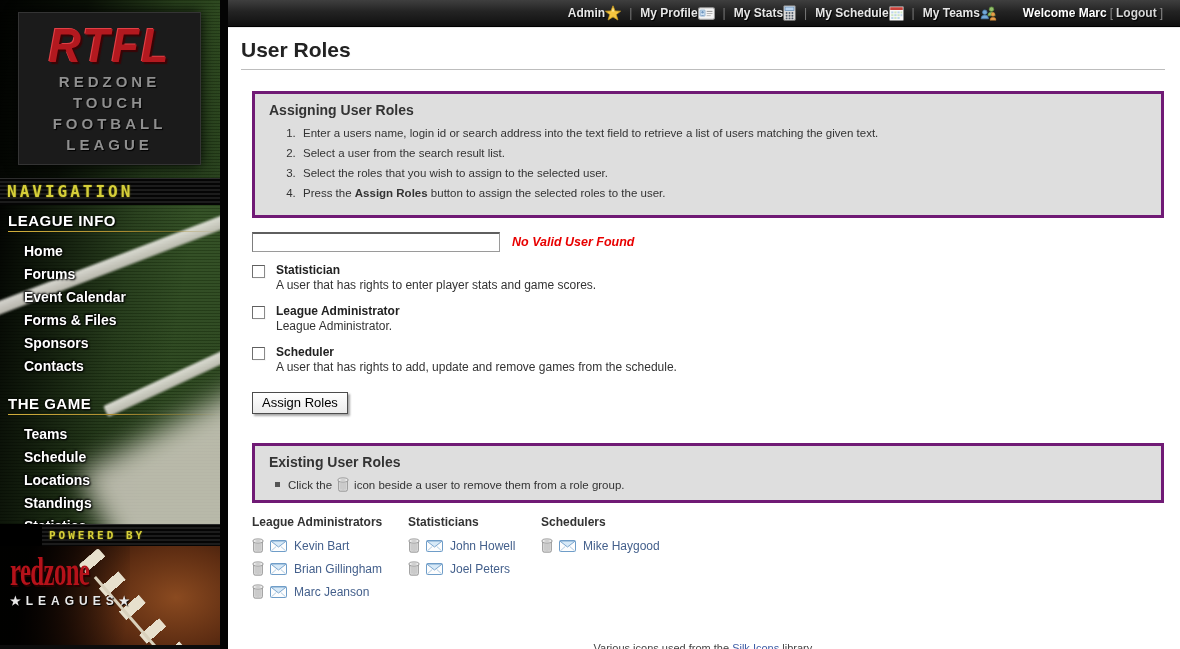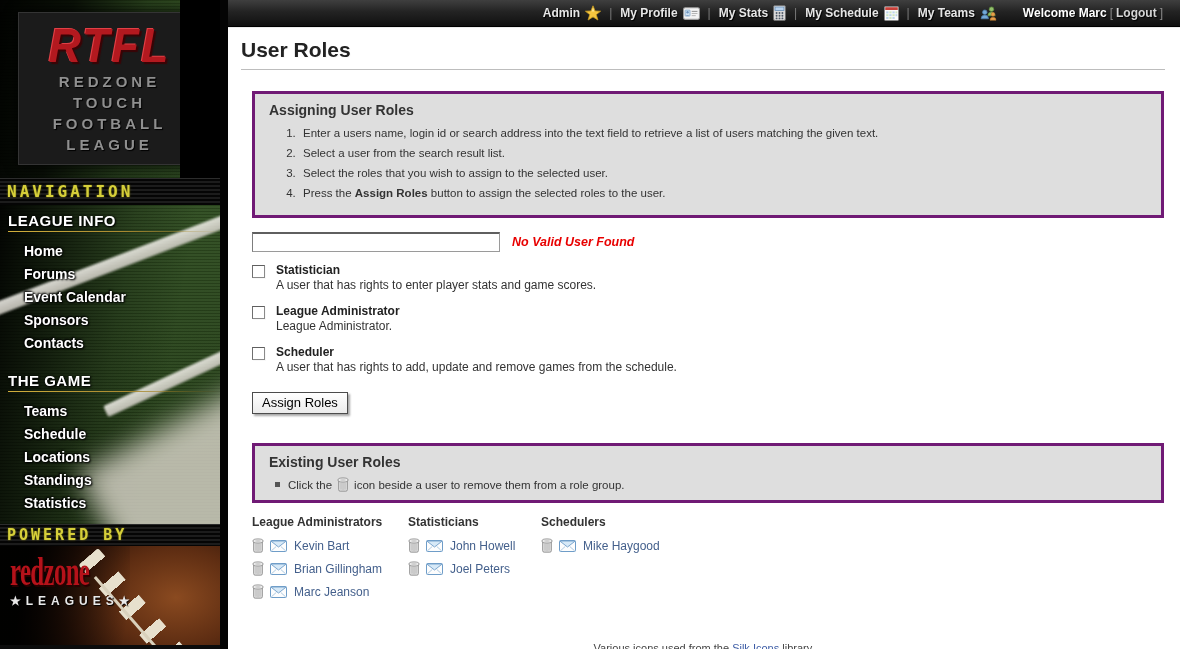--- a/index.html
+++ b/index.html
@@ -3,40 +3,40 @@
 <meta charset="utf-8">
 <style>
   * { margin:0; padding:0; box-sizing:border-box; }
   html,body { width:1180px; height:649px; overflow:hidden; }
   body { font-family:"Liberation Sans", sans-serif; background:#ececec; position:relative; }
 
   
   #sidebar { position:absolute; left:0; top:0; width:220px; height:649px; background:#000; }
   #sidebar-divider { position:absolute; left:220px; top:0; width:8px; height:649px; background:#040404; }
 
-  .logo-area { position:absolute; top:0; left:0; width:180px; height:178px; overflow:hidden;
+  .logo-area { position:absolute; top:0; left:0; width:220px; height:178px; overflow:hidden;
     background:
       linear-gradient(100deg, rgba(0,0,0,0.97) 0%, rgba(0,0,0,0.8) 35%, rgba(0,0,0,0.25) 70%, rgba(0,0,0,0.05) 100%),
       repeating-linear-gradient(0deg, rgba(0,0,0,0.15) 0 1px, rgba(255,255,255,0.03) 1px 3px),
       linear-gradient(180deg,#30501f,#26411a);
   }
   .logo-box { position:absolute; left:18px; top:12px; width:183px; height:153px; background:#1b1b1b;
     border:1px solid #343434; box-shadow:0 0 12px rgba(0,0,0,0.9); text-align:center; }
   .logo-acronym { margin-top:8px; font-size:45px; font-weight:bold; font-style:italic; letter-spacing:2px;
     color:#b3191f; text-shadow:2px 2px 1px #3a0406, -1px -1px 0 #e04046; line-height:50px; transform:scaleY(1.05); }
   .logo-line { color:#8f8f8f; font-weight:bold; font-size:15px; letter-spacing:4px; line-height:21px;
     text-shadow:1px 1px 1px #000; }
 
   .led-banner { position:absolute; left:0; width:220px; background:
       repeating-linear-gradient(0deg, #1c1c1c 0 2px, #050505 2px 4px), #0a0a0a;
     border-top:1px solid #2c2c2c; border-bottom:1px solid #2c2c2c;
     color:#d6cf3a; font-family:"DejaVu Sans Mono", monospace; font-weight:bold;
     letter-spacing:3px; padding-left:7px; text-shadow:0 0 2px #7a7510; }
   #nav-banner { top:178px; height:42px; font-size:16px; line-height:26px; }
-  #powered-banner { top:524px; height:38px; font-size:15px; line-height:21px; }
+  #powered-banner { top:524px; height:38px; font-size:11px; line-height:21px;margin-left:42px; }
 
   .nav-area { position:absolute; top:205px; left:0; width:220px; height:319px; overflow:hidden;
     background:
       linear-gradient(100deg, rgba(0,0,0,0.95) 0%, rgba(0,0,0,0.6) 25%, rgba(0,0,0,0.2) 50%, rgba(0,0,0,0) 72%),
       repeating-linear-gradient(0deg, rgba(0,0,0,0.14) 0 1px, rgba(255,255,255,0.035) 1px 3px),
       linear-gradient(180deg,#2f4d20,#223a16);
   }
   .stripe { position:absolute; background:linear-gradient(#f4f2ec,#ccc9c0); opacity:0.88; filter:blur(1.2px); border-radius:2px; }
   .stripe-a { top:50px; left:-30px; width:300px; height:13px; transform:rotate(-21deg); }
   .stripe-b { top:152px; left:95px; width:230px; height:12px; transform:rotate(-25deg); }
@@ -64,21 +64,21 @@
     transform:scaleX(0.62); transform-origin:0 0; text-shadow:2px 2px 1px #2a0000; font-family:"Liberation Serif", serif; }
   .rz-sub { margin-top:2px; color:#e9e9e9; font-weight:bold; font-size:12px; letter-spacing:5px;
     text-shadow:1px 1px 1px #000; }
   .sidebar-bottom { position:absolute; bottom:0; left:0; width:220px; height:4px; background:#0c0c0c; }
 
   
   #topbar { position:absolute; left:228px; top:0; width:952px; height:27px;
     background:linear-gradient(180deg,#3f3f3f 0%, #232323 45%, #101010 100%);
     border-bottom:1px solid #000; display:flex; align-items:center; justify-content:flex-end;
     padding-right:14px; color:#e6e6e6; font-size:12px; font-weight:bold; }
-  #topbar .tb-link { display:flex; align-items:center; gap:5px; color:#e6e6e6; cursor:pointer;
+  #topbar .tb-link { display:flex; align-items:center; color:#e6e6e6; cursor:pointer;
     text-shadow:1px 1px 1px #000; white-space:nowrap; }
   #topbar .tb-sep { color:#7a7a7a; margin:0 8px; font-weight:normal; }
   #topbar .tb-welcome { margin-left:26px; color:#fff; text-shadow:1px 1px 1px #000; }
   #topbar .tb-bracket { color:#8a8a8a; font-weight:normal; margin:0 3px; }
   #topbar .tb-logout { color:#d6d6d6; cursor:pointer; text-shadow:1px 1px 1px #000; }
   .ic { display:inline-block; vertical-align:middle; }
 
   
   #content { position:absolute; left:228px; top:28px; width:952px; height:621px; background:#ffffff; }
   #page-title { margin:10px 0 0 13px; font-size:21px; font-weight:bold; color:#222; text-shadow:1px 1px 0 #fafafa; }
@@ -215,20 +215,21 @@
   <div class="nav-area">
     <div class="stripe stripe-a"></div>
     <div class="stripe stripe-b"></div>
     <div class="white-patch"></div>
 
     <div class="nav-header">LEAGUE INFO</div>
     <div class="nav-list">
       <div class="nav-item">Home</div>
       <div class="nav-item">Forums</div>
       <div class="nav-item">Event Calendar</div>
+      <div class="nav-item">Forms &amp; Files</div>
       <div class="nav-item">Sponsors</div>
       <div class="nav-item">Contacts</div>
     </div>
 
     <div class="nav-header">THE GAME</div>
     <div class="nav-list">
       <div class="nav-item">Teams</div>
       <div class="nav-item">Schedule</div>
       <div class="nav-item">Locations</div>
       <div class="nav-item">Standings</div>

